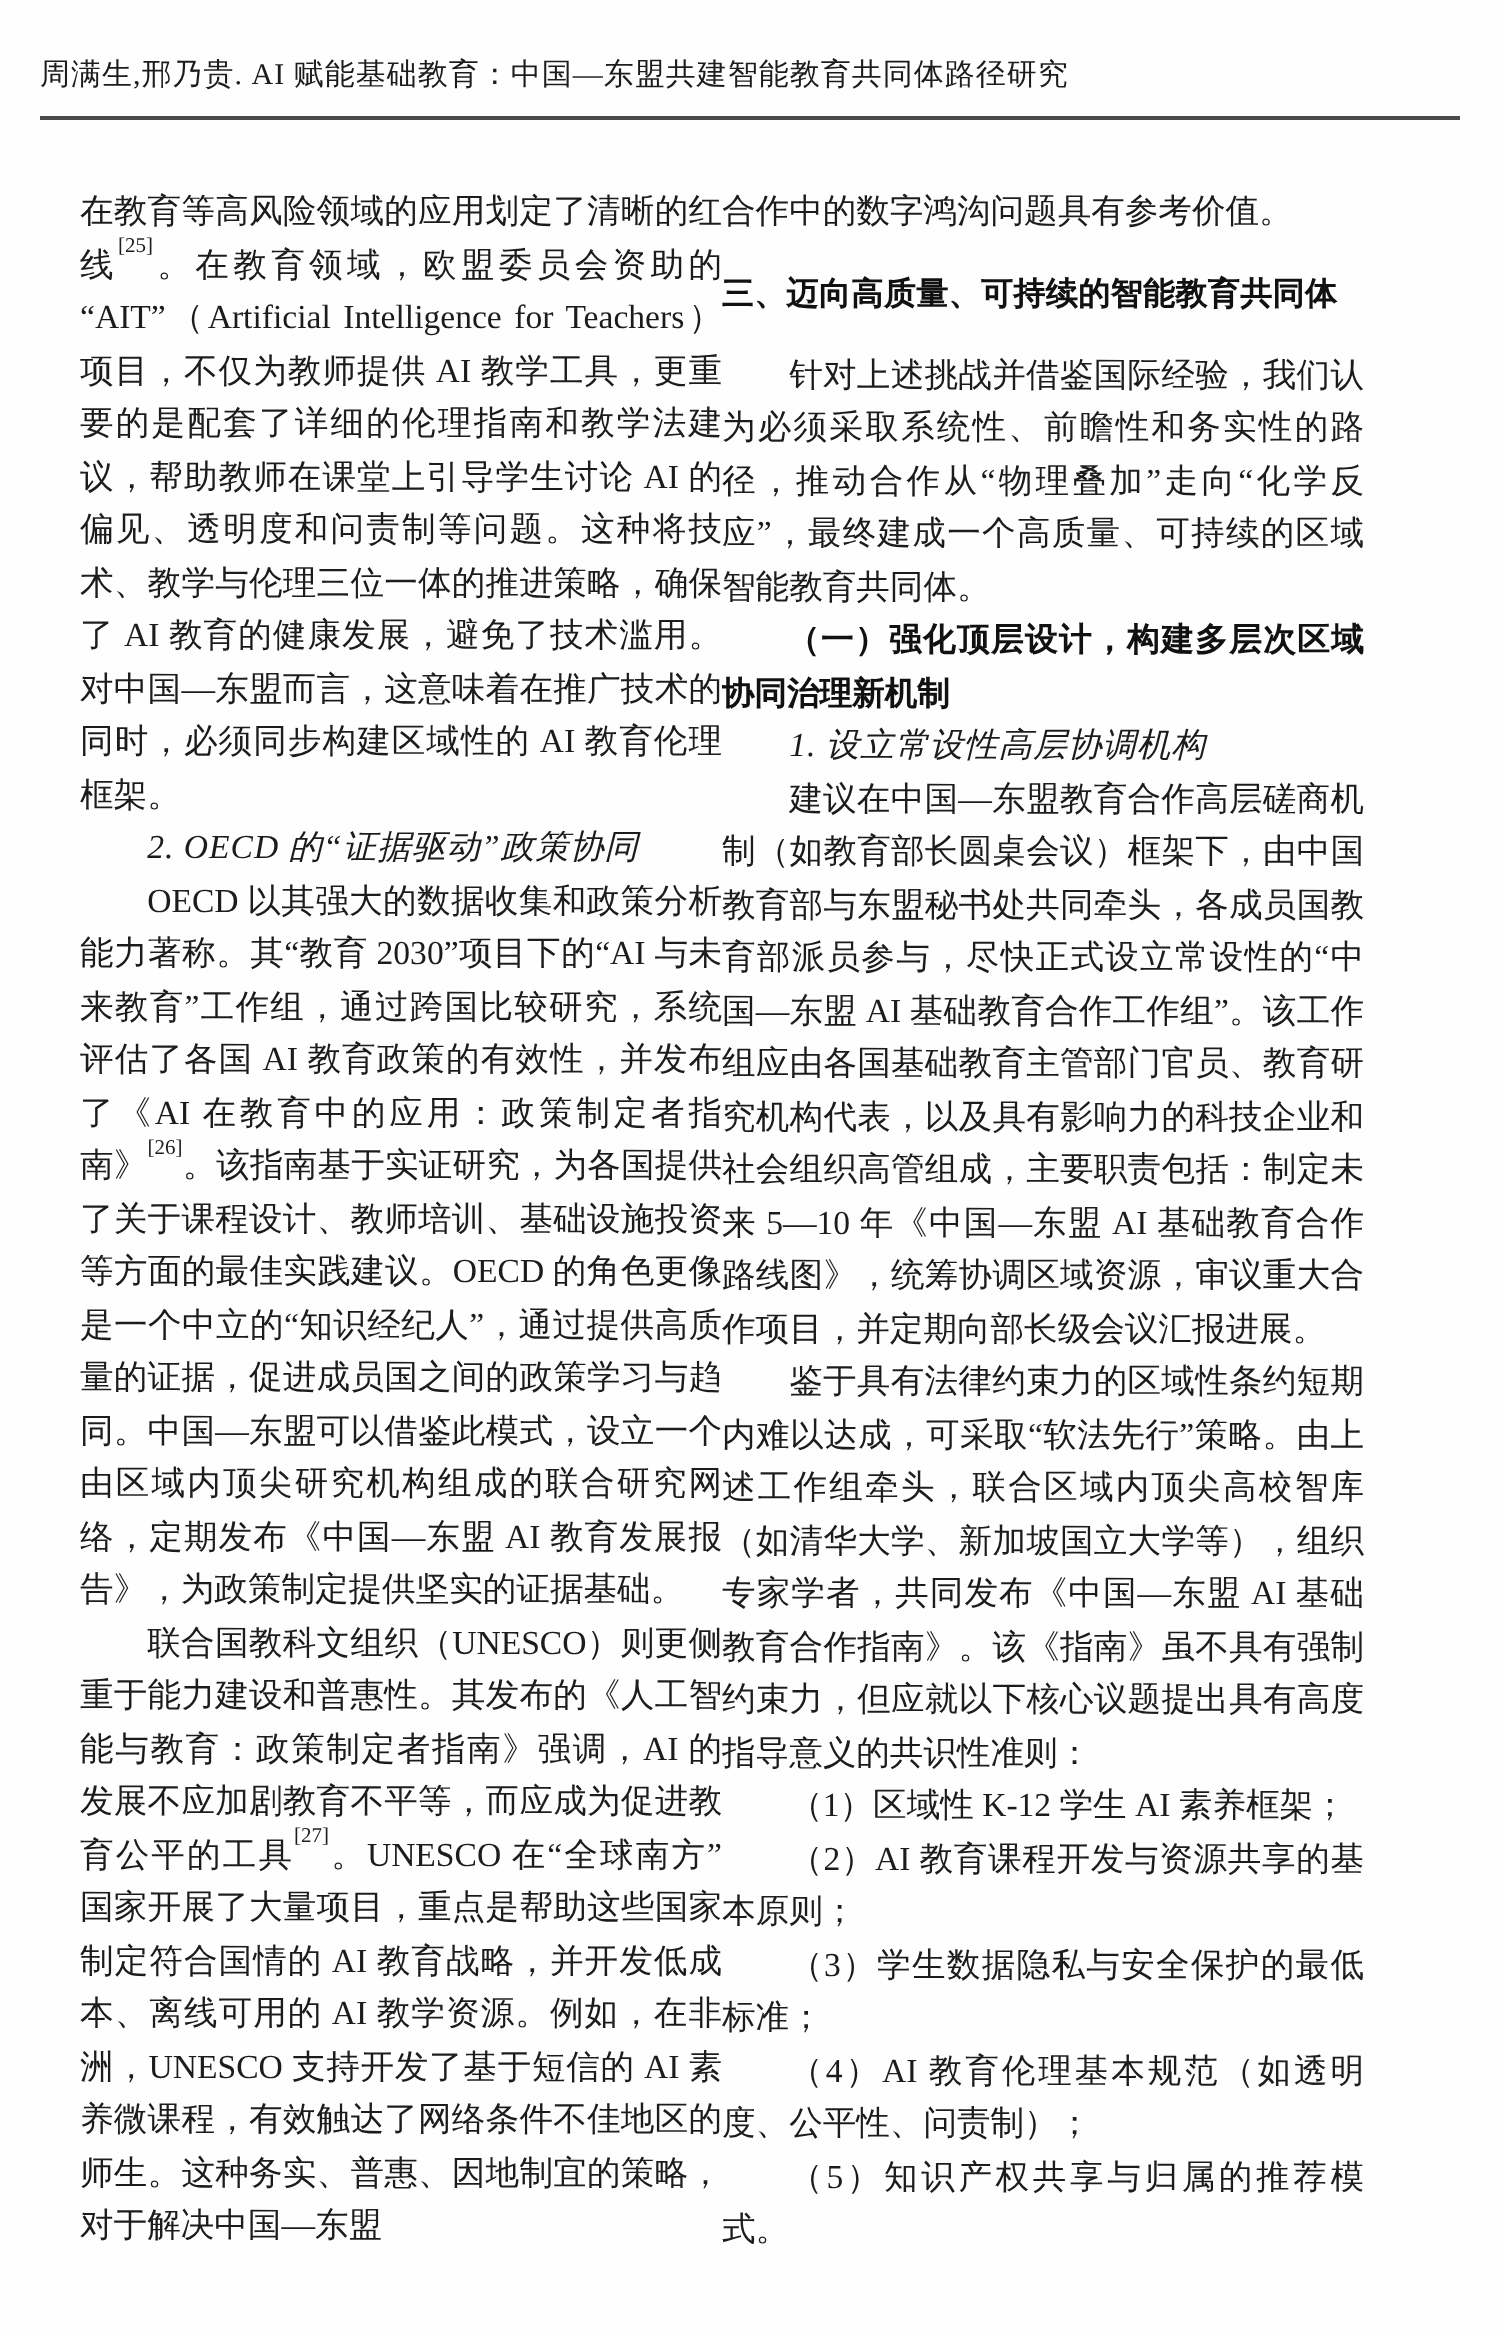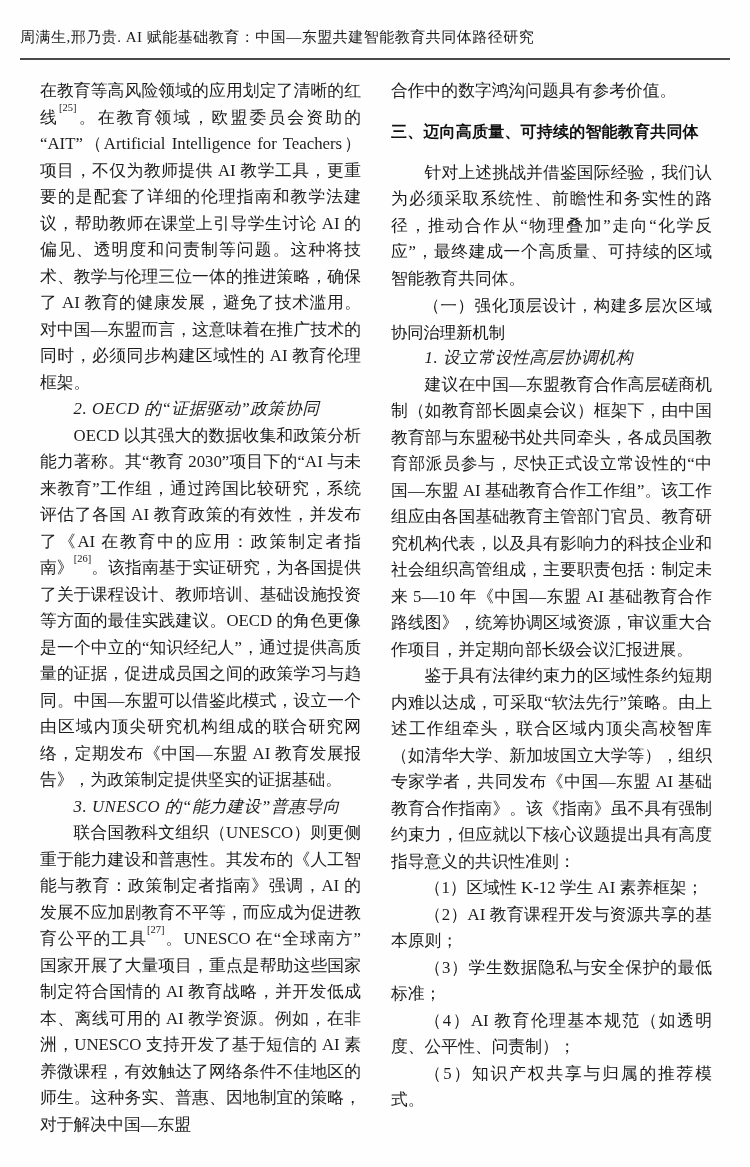--- a/index.html
+++ b/index.html
@@ -21,22 +21,21 @@
     text-align: left;
     border-bottom: 2px solid #4a4a4a;
   }
   .header-title {
     font-size: 15px;
     letter-spacing: 0.5px;
     white-space: nowrap;
   }
   .columns {
     display: flex;
-    gap: 30px;
-    padding: 18px 38px 0 40px;
+    padding: 33px 38px 0 40px;
     box-sizing: border-box;
   }
   .col { width: 321px; flex: 0 0 321px; }
   p.body {
     margin: 0;
     font-size: 16.8px;
     line-height: 26.5px;
     text-align: justify;
     text-justify: inter-ideograph;
     text-indent: 2em;
@@ -60,21 +59,21 @@
     font-family: Liberation Mono, monospace;
     font-weight: bold;
     font-size: 16px;
     line-height: 23px;
     color: #111;
     text-indent: 0;
     letter-spacing: 0.2px;
   }
   .subsection-heading {
     font-family: "Liberation Sans", "DejaVu Sans", sans-serif;
-    font-weight: normal;
+    font-weight: bold;
     font-size: 16.3px;
     line-height: 26.5px;
     text-align: justify;
     text-indent: 2em;
     margin: 0;
     color: #111;
   }
   .page-number {
     margin-top: 21px;
     padding-right: 8px;
@@ -95,21 +94,20 @@
 
   <div class="columns">
 
     <div class="col">
       <p class="body noindent"><span>在教育等高风险领域的应用划定了清晰的红线</span><sup class="ref">[25]</sup><span>。在教育领域，欧盟委员会资助的“AIT”（Artificial Intelligence for Teachers）项目，不仅为教师提供 AI 教学工具，更重要的是配套了详细的伦理指南和教学法建议，帮助教师在课堂上引导学生讨论 AI 的偏见、透明度和问责制等问题。这种将技术、教学与伦理三位一体的推进策略，确保了 AI 教育的健康发展，避免了技术滥用。对中国—东盟而言，这意味着在推广技术的同时，必须同步构建区域性的 AI 教育伦理框架。</span></p>
 
       <p class="body kaiti">2. OECD 的“证据驱动”政策协同</p>
 
       <p class="body"><span>OECD 以其强大的数据收集和政策分析能力著称。其“教育 2030”项目下的“AI 与未来教育”工作组，通过跨国比较研究，系统评估了各国 AI 教育政策的有效性，并发布了《AI 在教育中的应用：政策制定者指南》</span><sup class="ref">[26]</sup><span>。该指南基于实证研究，为各国提供了关于课程设计、教师培训、基础设施投资等方面的最佳实践建议。OECD 的角色更像是一个中立的“知识经纪人”，通过提供高质量的证据，促进成员国之间的政策学习与趋同。中国—东盟可以借鉴此模式，设立一个由区域内顶尖研究机构组成的联合研究网络，定期发布《中国—东盟 AI 教育发展报告》，为政策制定提供坚实的证据基础。</span></p>
 
-      <p class="body kaiti">3. UNESCO 的“能力建设”普惠导向</p>
 
       <p class="body"><span>联合国教科文组织（UNESCO）则更侧重于能力建设和普惠性。其发布的《人工智能与教育：政策制定者指南》强调，AI 的发展不应加剧教育不平等，而应成为促进教育公平的工具</span><sup class="ref">[27]</sup><span>。UNESCO 在“全球南方”国家开展了大量项目，重点是帮助这些国家制定符合国情的 AI 教育战略，并开发低成本、离线可用的 AI 教学资源。例如，在非洲，UNESCO 支持开发了基于短信的 AI 素养微课程，有效触达了网络条件不佳地区的师生。这种务实、普惠、因地制宜的策略，对于解决中国—东盟</span></p>
     </div>
 
     <div class="col">
       <p class="body noindent">合作中的数字鸿沟问题具有参考价值。</p>
 
       <h2 class="section-heading">三、迈向高质量、可持续的智能教育共同体</h2>
 
       <p class="body">针对上述挑战并借鉴国际经验，我们认为必须采取系统性、前瞻性和务实性的路径，推动合作从“物理叠加”走向“化学反应”，最终建成一个高质量、可持续的区域智能教育共同体。</p>

